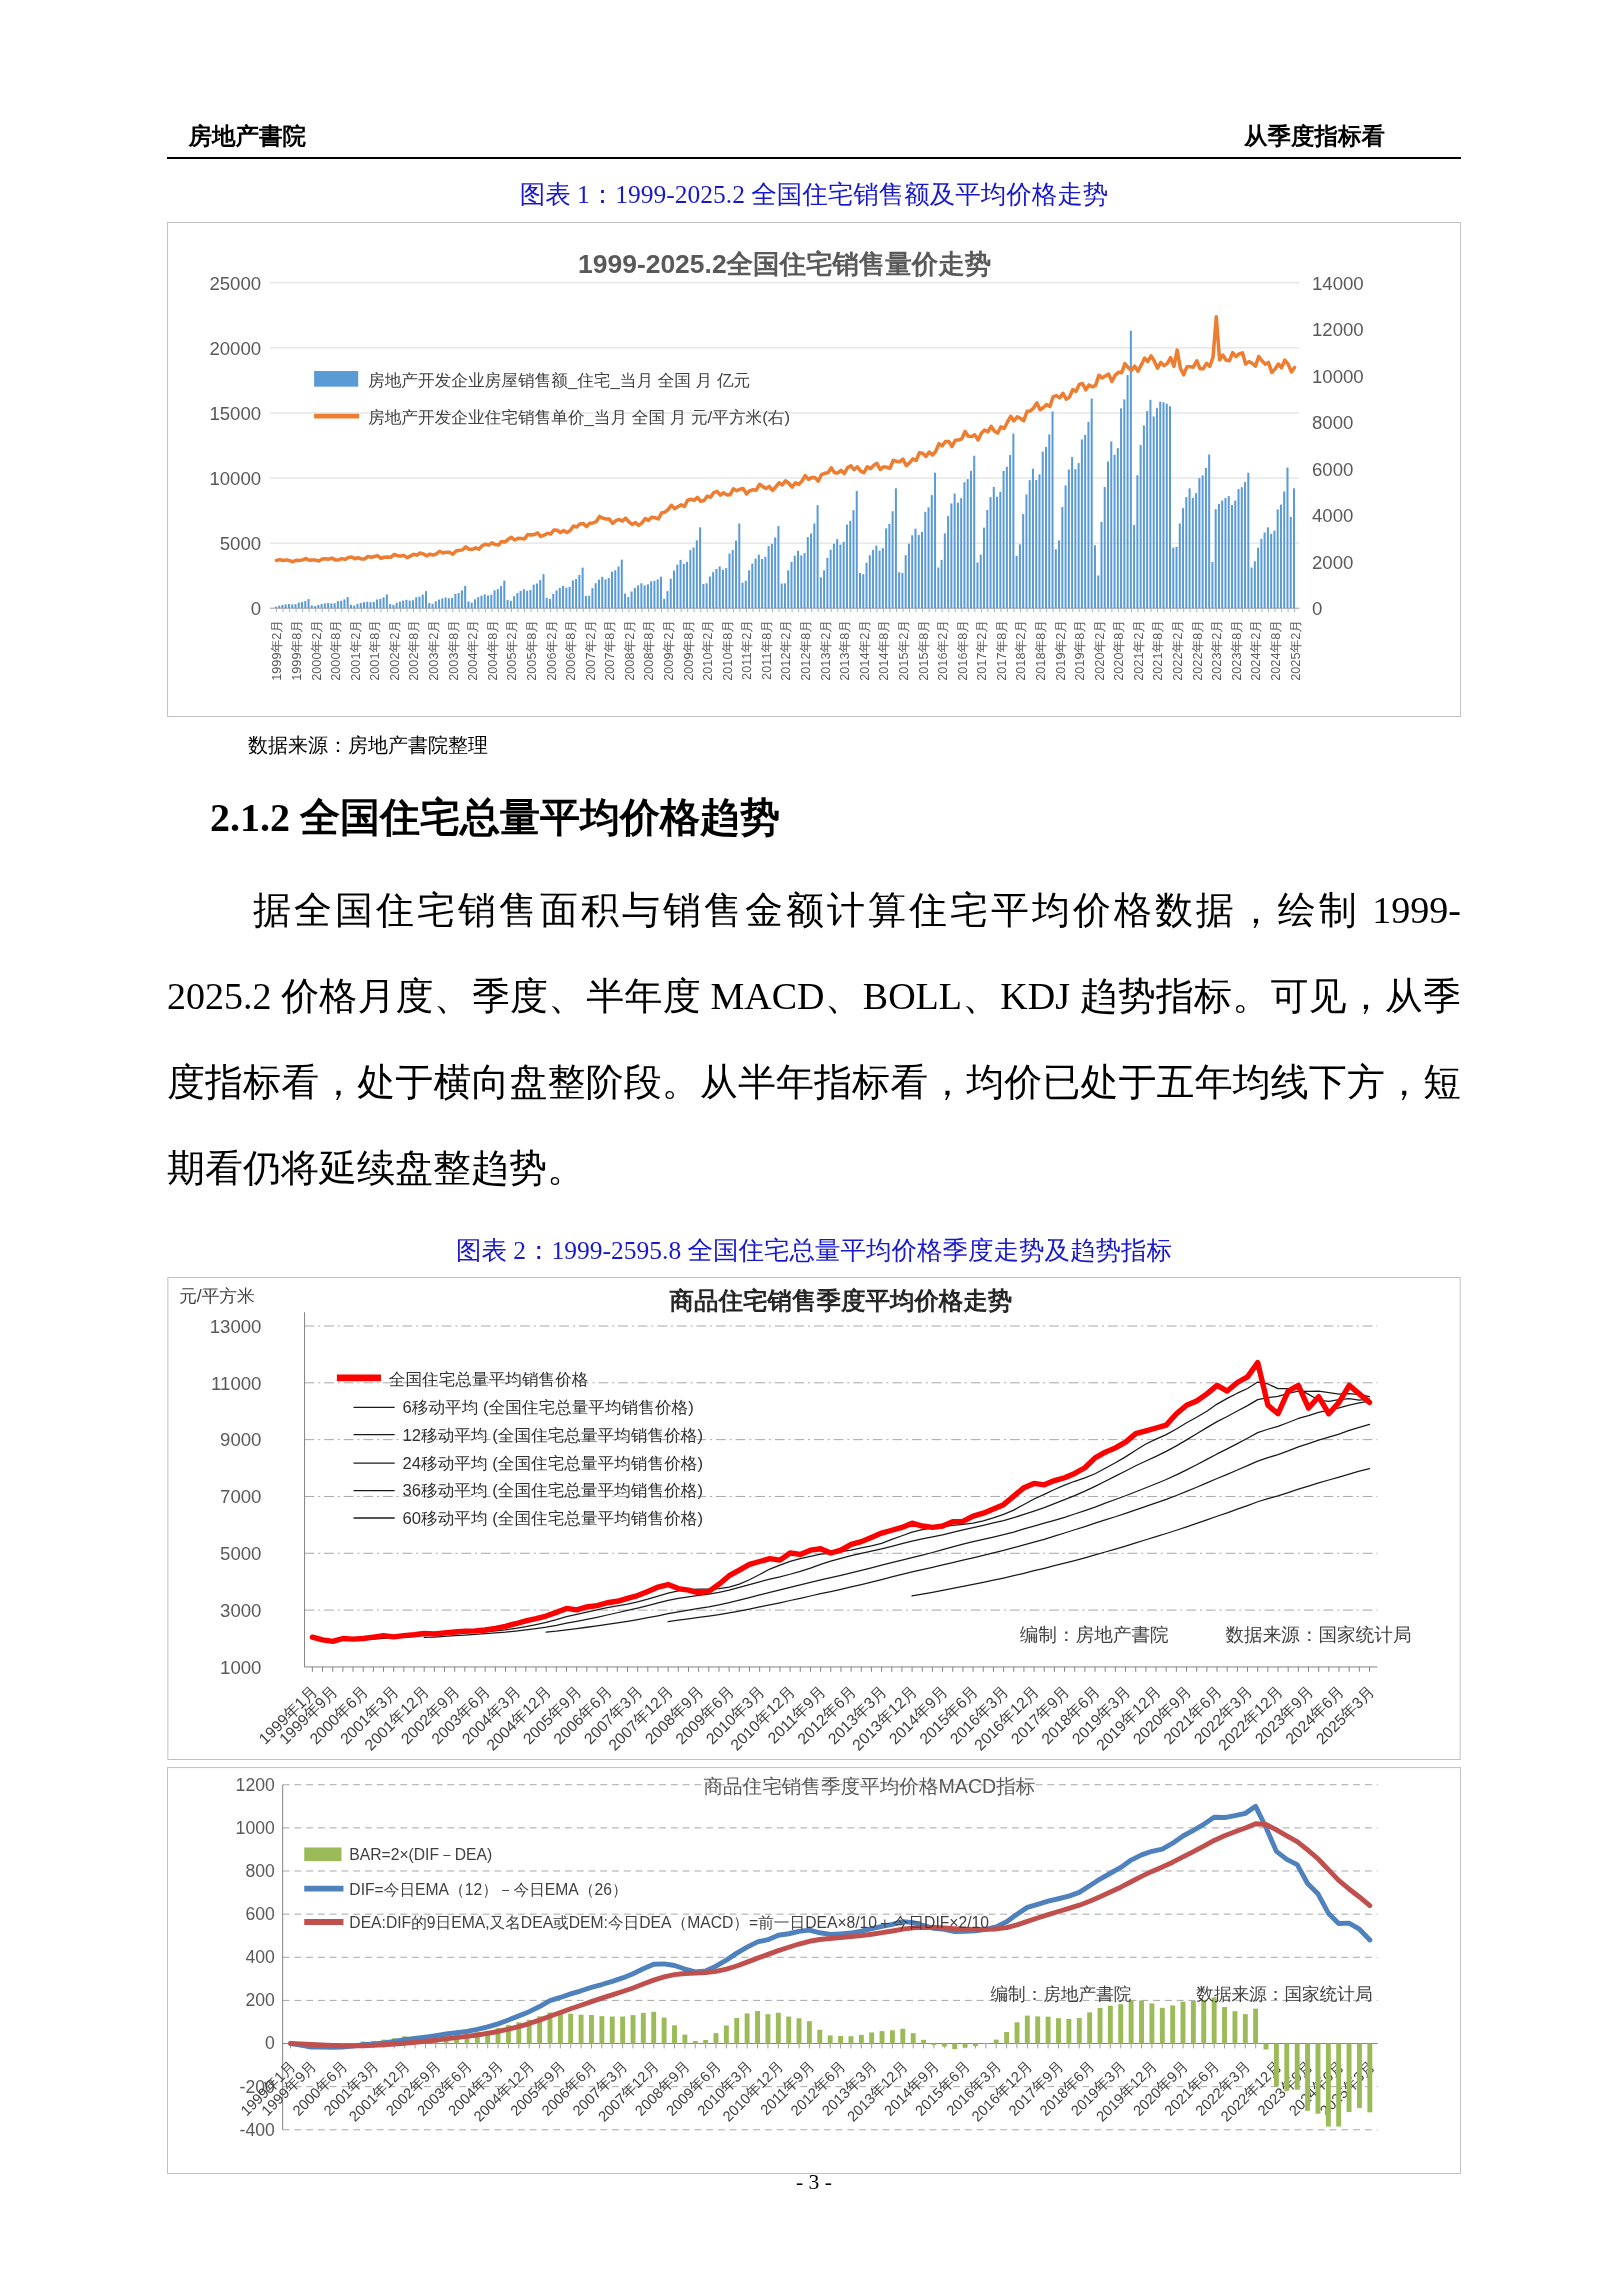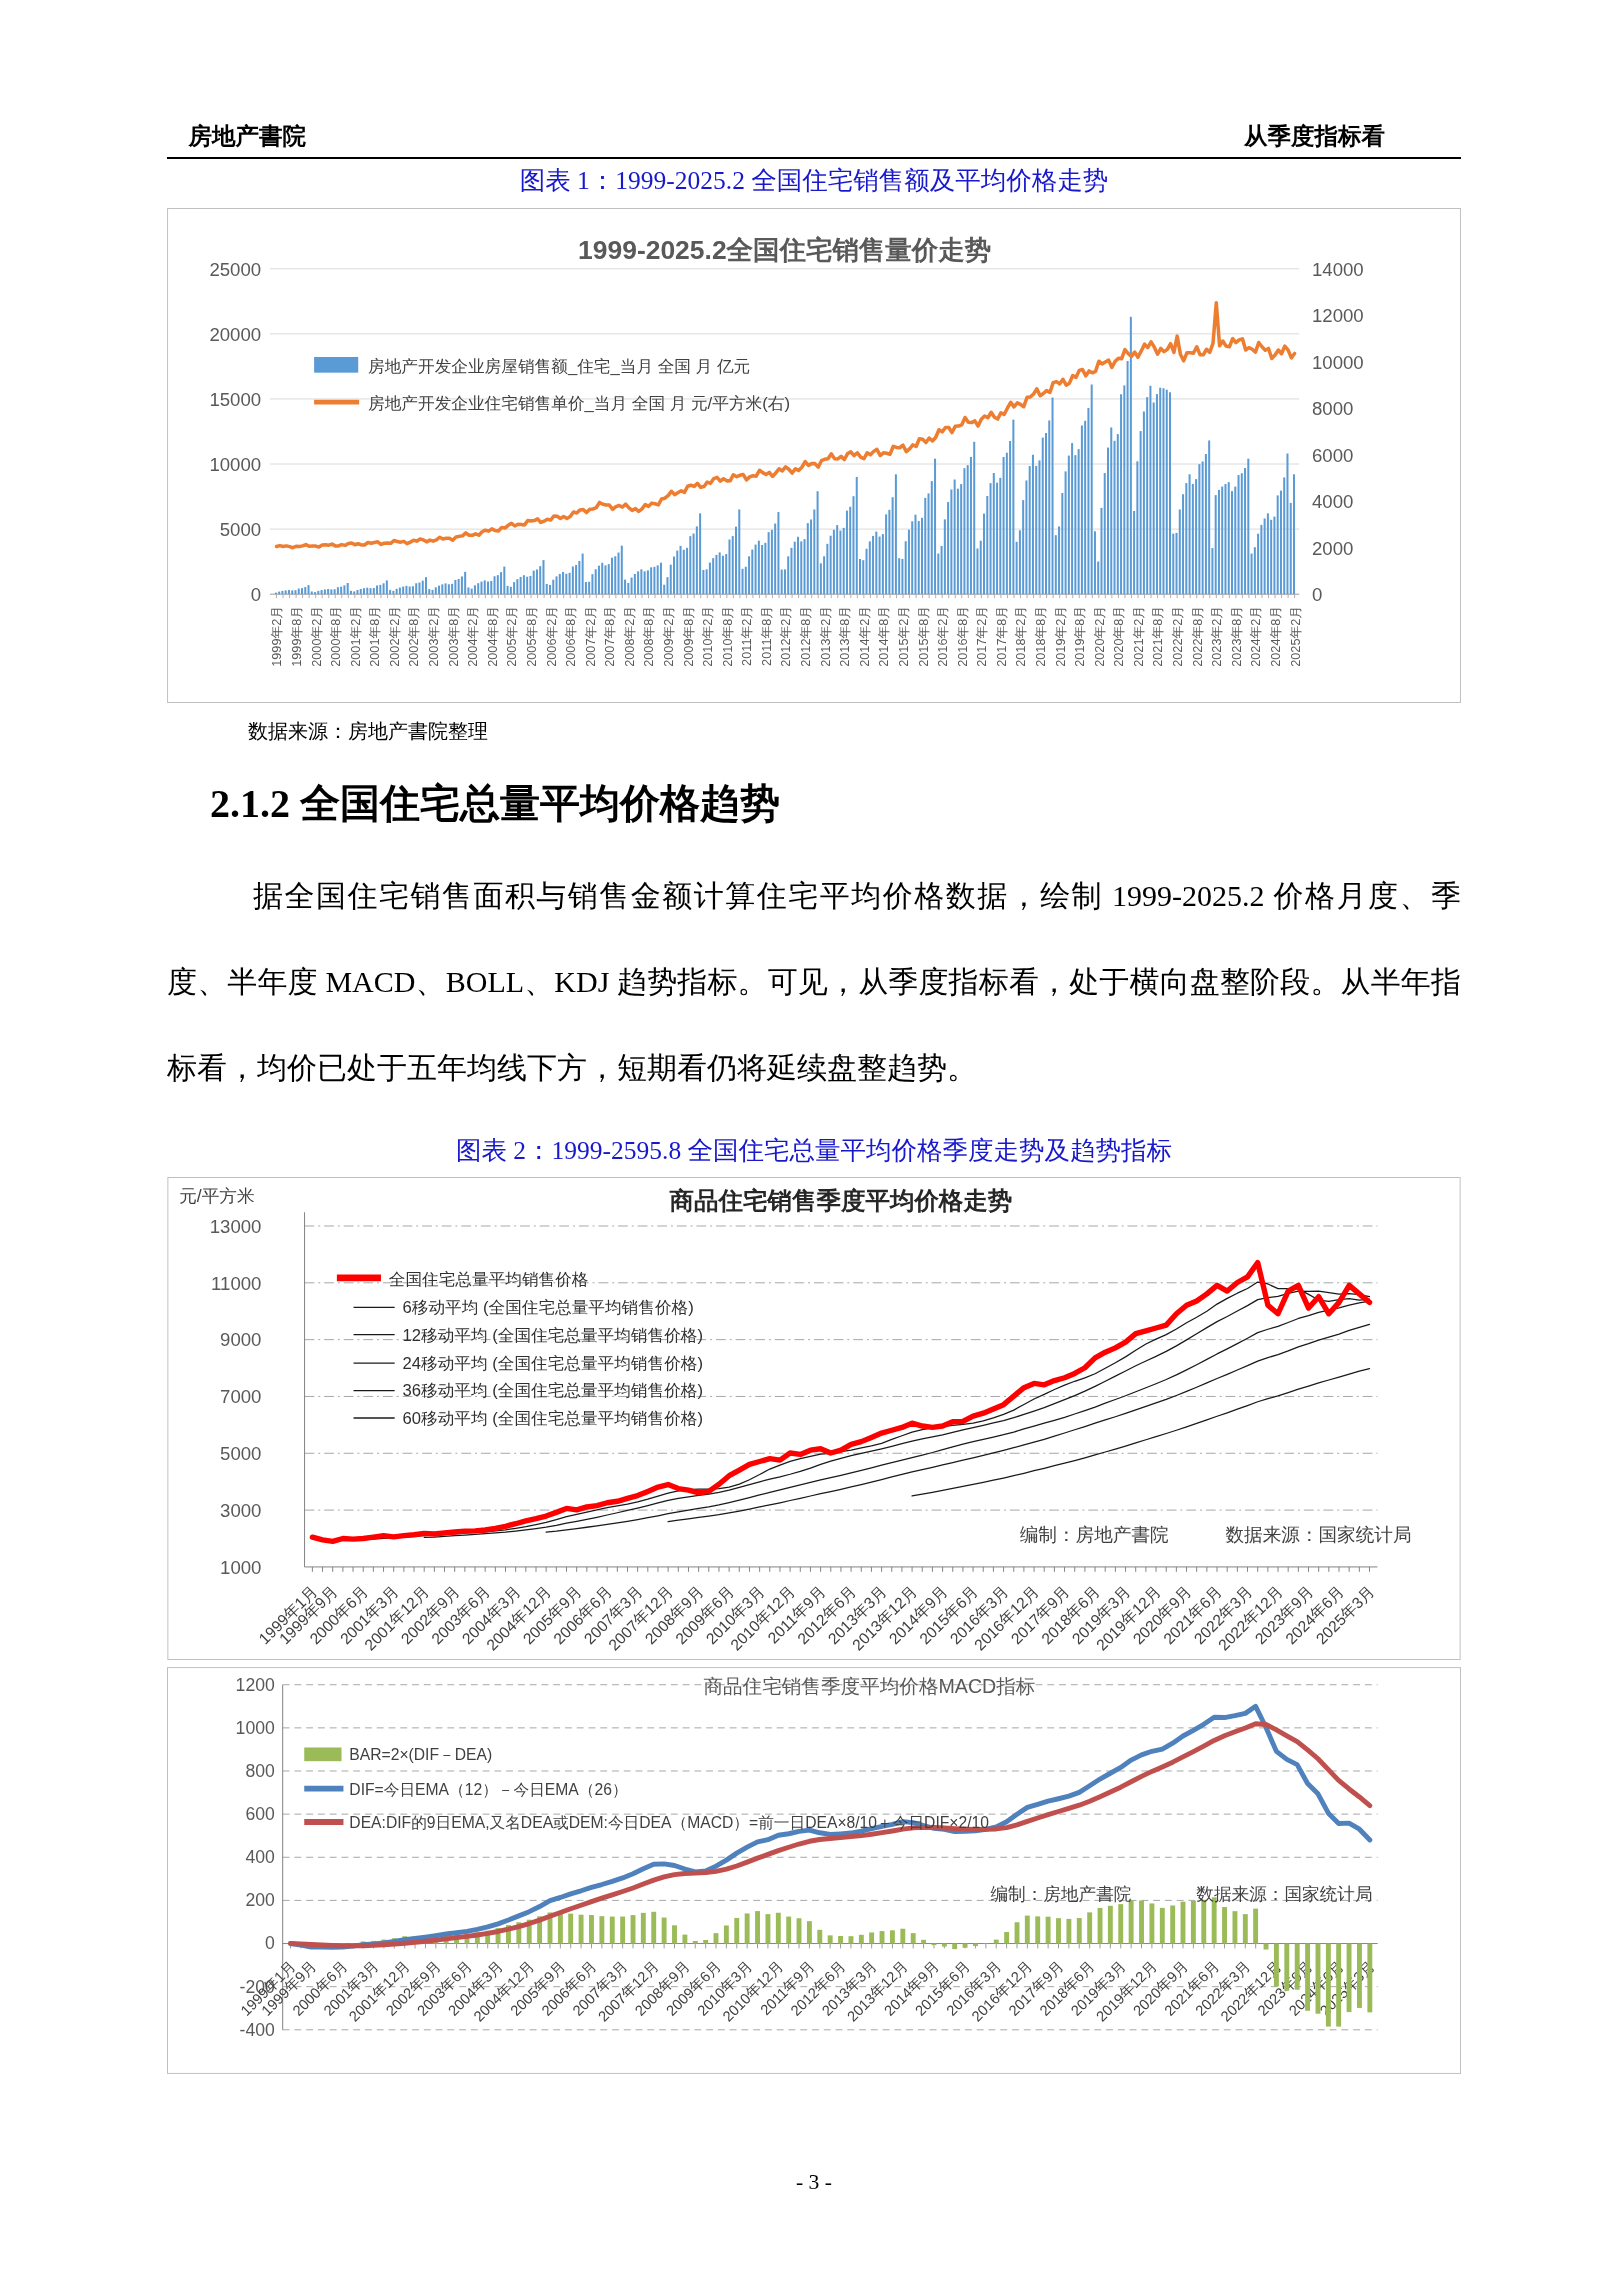--- a/index.html
+++ b/index.html
@@ -7,28 +7,28 @@
     width:1621px;height:2293px;position:relative;background:#ffffff;
     font-family:"Liberation Serif","DejaVu Serif",serif;color:#000;
   }
   .content{position:absolute;left:167px;top:16px;width:1294px;}
   .page-header{
     display:flex;justify-content:space-between;align-items:flex-end;
     padding:104px 76px 4.9px 21.6px;border-bottom:2.9px solid #000;
     font-size:23.5px;font-weight:bold;
   }
   .fig-caption{
-    text-align:center;font-size:25.5px;color:#1818cc;margin-top:4px;
+    text-align:center;font-size:25.5px;color:#1818cc;margin-top:18px;
   }
   .chart-box{margin-top:9.8px;}
   .chart-box svg{display:block;background:#fff;}
   .source-note{font-size:20px;margin-top:15.7px;padding-left:81px;font-family:Liberation Serif, serif;}
   .section-heading{font-size:40px;font-weight:bold;margin:31px 0 0 43px;}
   .body-par{
-    font-size:30px;line-height:86px;text-align:justify;text-indent:86px;
+    font-size:38px;line-height:86px;text-align:justify;text-indent:86px;
     margin:21.6px 0 0 0;
   }
   .caption2{margin-top:21.6px;}
   .macd-box{margin-top:6.9px;}
   .page-number{
     position:absolute;top:2154px;left:0;width:100%;
     text-align:center;font-size:21.6px;
   }
   svg text{font-family:"Liberation Sans","DejaVu Sans",sans-serif;}
 </style>

